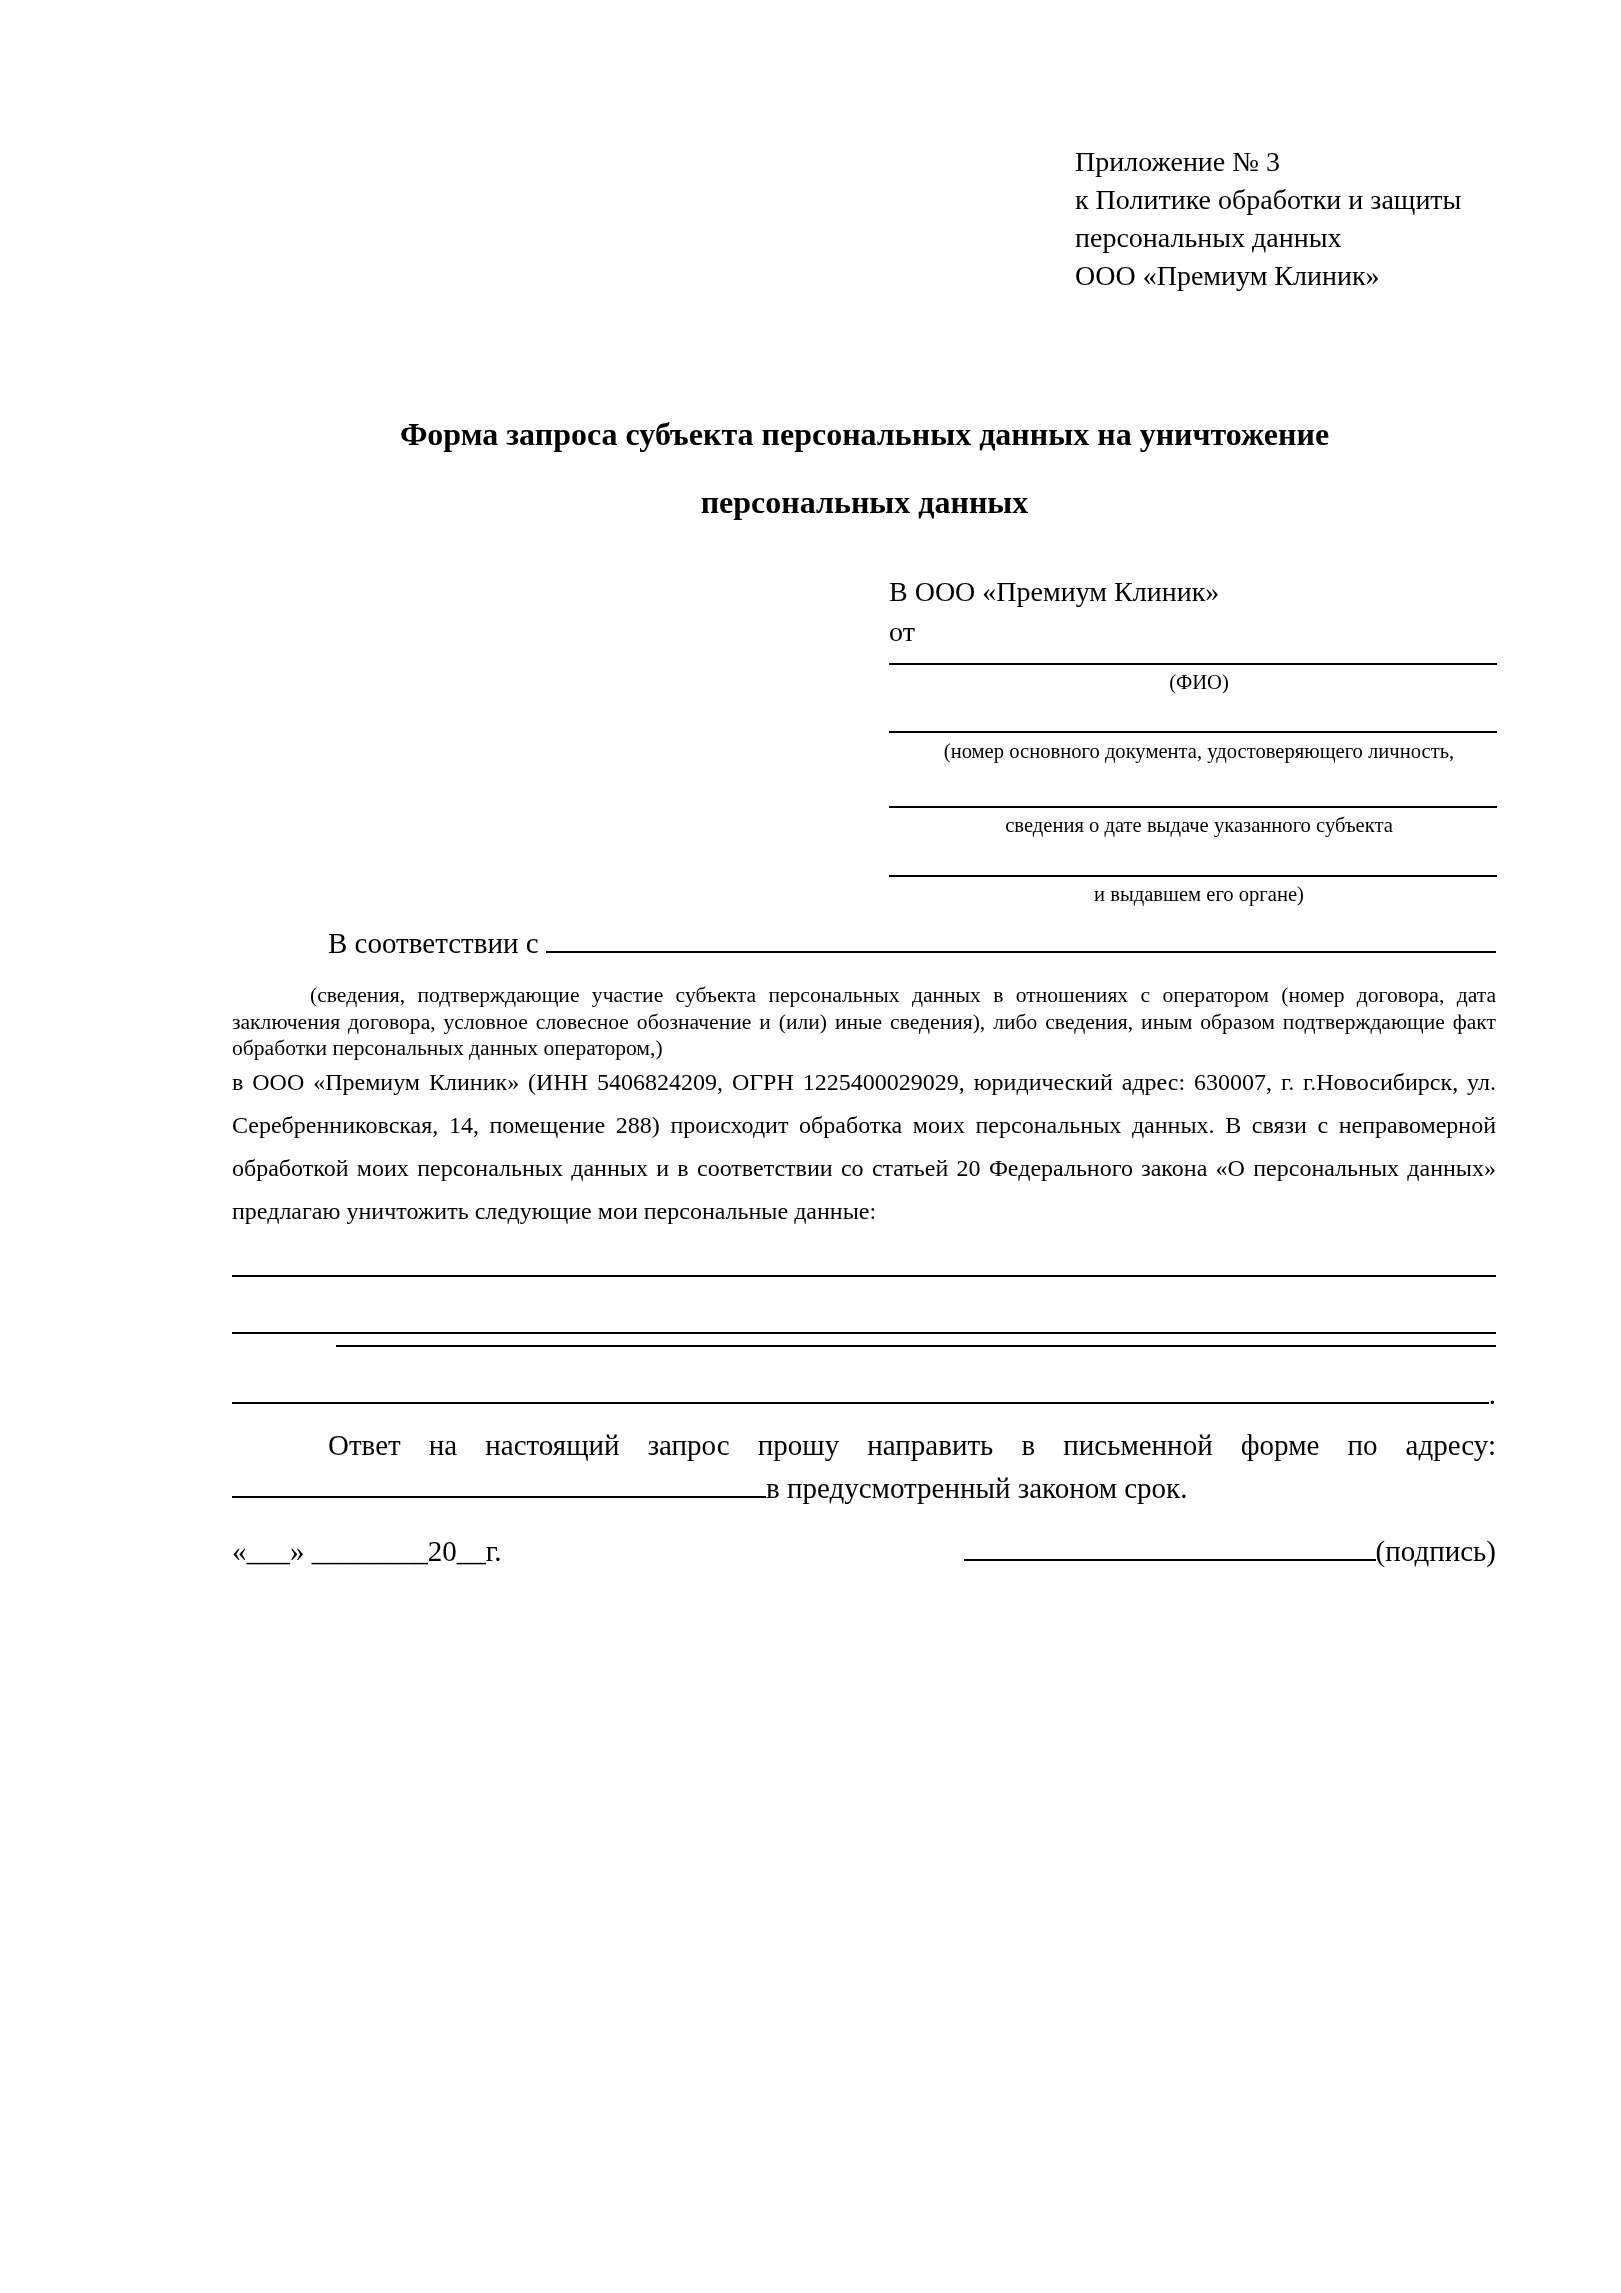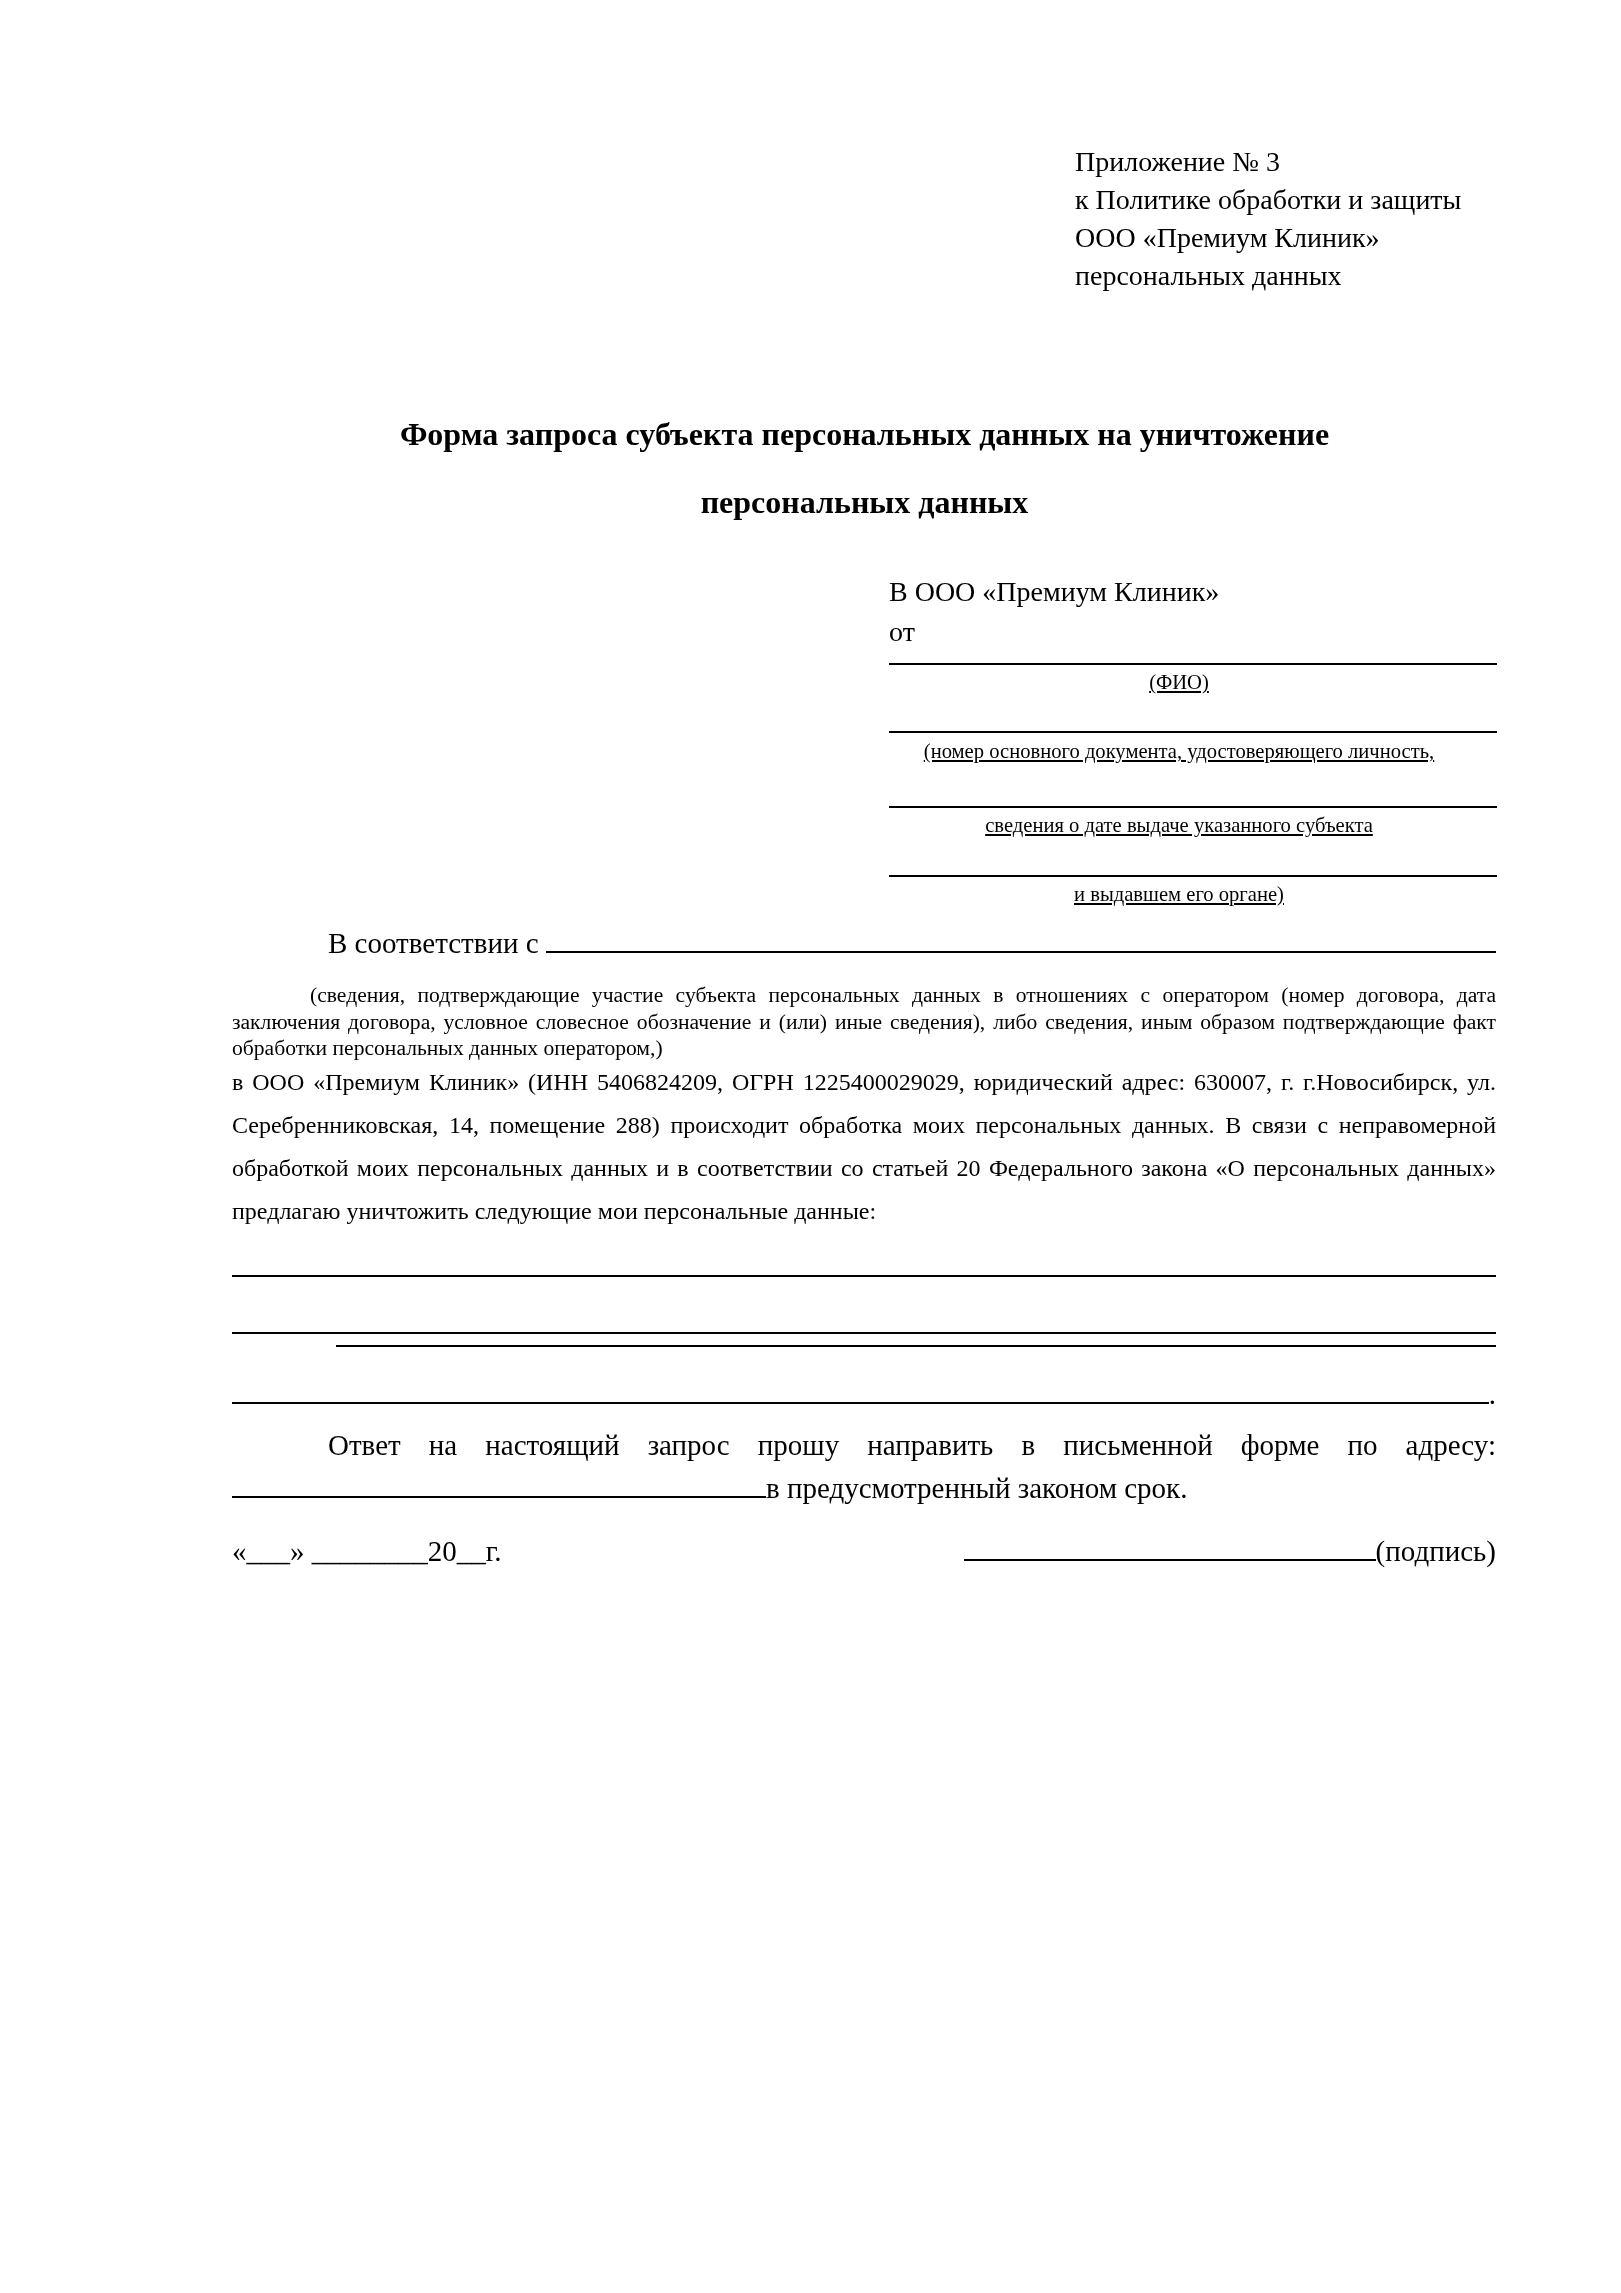--- a/index.html
+++ b/index.html
@@ -17,21 +17,21 @@
   .doc-title{left:296px;top:400px;width:1137px;font-size:32px;line-height:68px;font-weight:bold;text-align:center;}
 
   .addr-to{left:889px;top:576px;font-size:28px;}
   .addr-from{left:889px;top:616px;font-size:28px;}
 
   .wline{border-bottom:2.9px solid #000;height:0;}
   .fio-line{left:889px;top:663px;width:608px;}
   .doc-line{left:889px;top:731px;width:608px;}
   .date-line{left:889px;top:806px;width:608px;}
   .organ-line{left:889px;top:875px;width:608px;}
-  .cap{left:875px;width:608px;text-align:center;font-size:20.6px;line-height:25.5px;text-decoration:underline;}
+  .cap{left:895px;width:608px;text-align:center;font-size:20.6px;line-height:25.5px;}
   .cap-fio{top:670px;}
   .cap-doc{top:739px;}
   .cap-date{top:813px;}
   .cap-organ{top:882px;}
 
   .flexrow{display:flex;align-items:baseline;}
   .ind{width:96px;flex:0 0 96px;}
   .fill{flex:1 1 auto;border-bottom:2.9px solid #000;margin-left:7.8px;min-width:39px;}
   .nowrap{white-space:nowrap;}
 
@@ -55,22 +55,22 @@
   .sigline{width:412px;flex:0 0 412px;border-bottom:2.9px solid #000;}
 </style>
 </head>
 <body>
 
 <div class="page">
 
   <div class="abs appendix">
     <div>Приложение № 3</div>
     <div>к Политике обработки и защиты</div>
+    <div>персональных данных</div>
     <div>ООО «Премиум Клиник»</div>
-    <div>персональных данных</div>
   </div>
 
   <div class="abs doc-title">Форма запроса субъекта персональных данных на уничтожение персональных данных</div>
 
   <div class="abs addr-to">В ООО «Премиум Клиник»</div>
   <div class="abs addr-from">от</div>
 
   <div class="abs wline fio-line"></div>
   <div class="abs cap cap-fio">(ФИО)</div>
 

